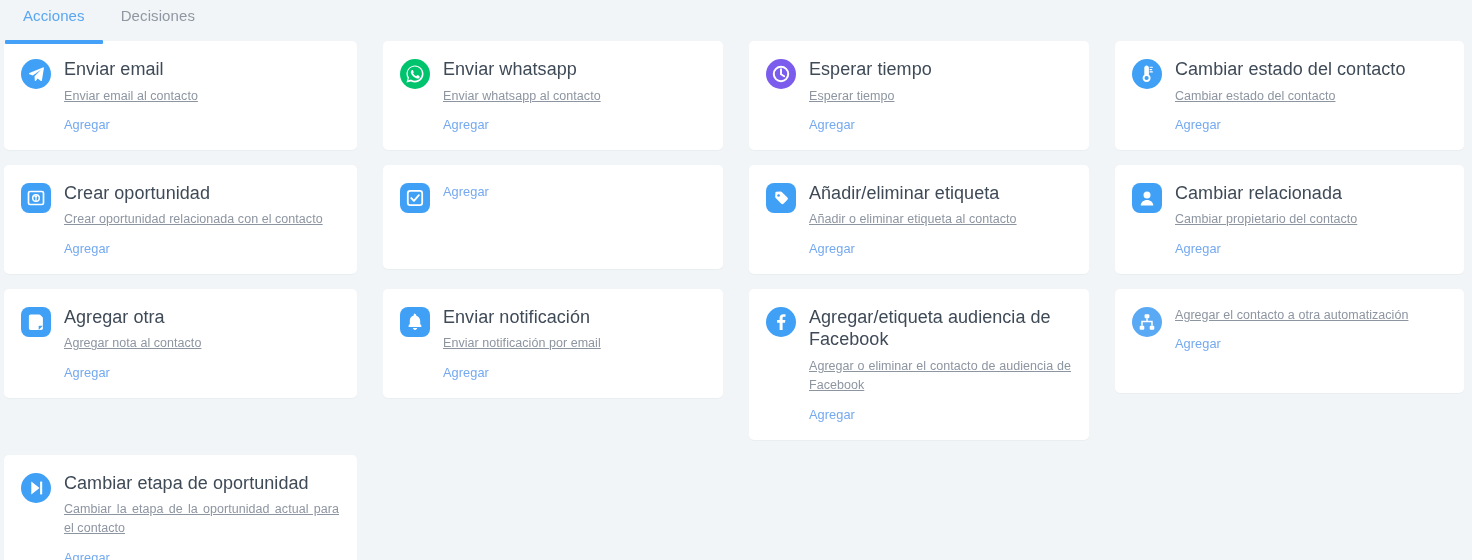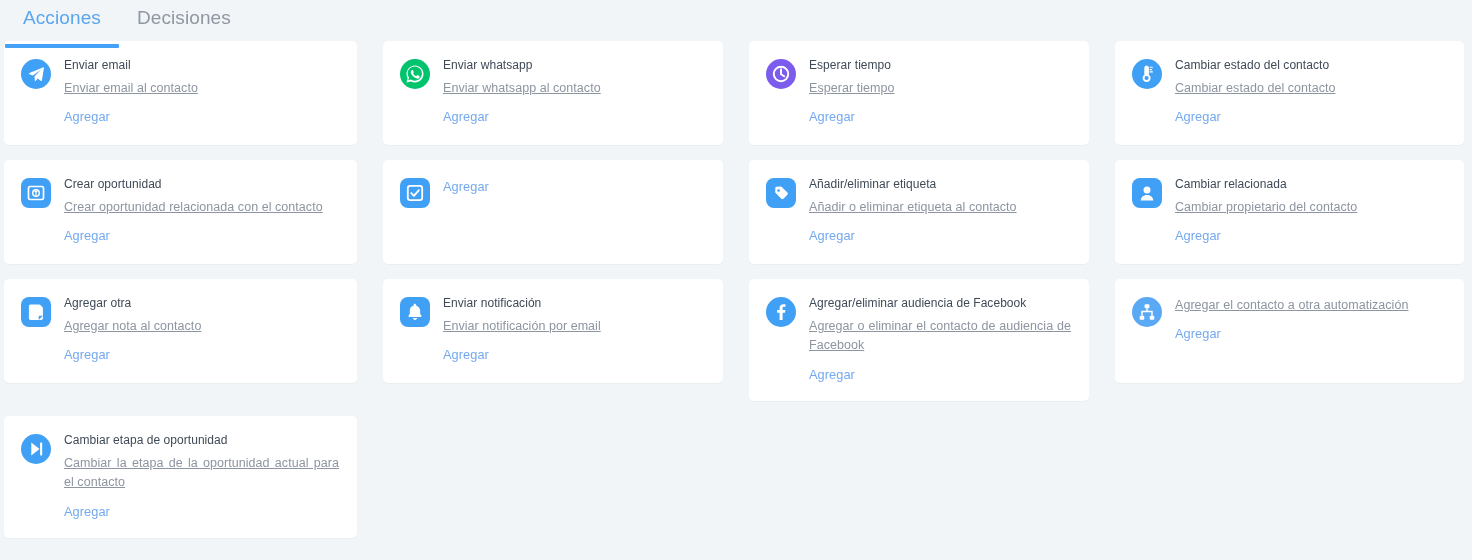--- a/index.html
+++ b/index.html
@@ -18,21 +18,21 @@
   .tabbar {
     position: relative;
     height: 41px;
     display: flex;
     align-items: flex-start;
     padding-left: 5px;
     box-sizing: border-box;
   }
   .tab {
     position: relative;
-    font-size: 19px;
+    font-size: 15px;
     line-height: 1;
     padding: 8px 18px 0 18px;
     color: #8f97a3;
     cursor: pointer;
     letter-spacing: .1px;
     user-select: none;
     text-align: center;
   }
   .tab.active {
     color: #5aa6f0;
@@ -87,21 +87,21 @@
     align-items: center;
     justify-content: center;
   }
   .card-icon svg { display: block; }
 
   .card-body {
     flex: 1 1 auto;
     min-width: 0;
   }
   .card-title {
-    font-size: 12px;
+    font-size: 18px;
     color: #3f4a57;
     line-height: 1.25;
     margin: 0 0 6px 0;
     letter-spacing: .05px;
   }
   .card-desc {
     font-size: 12.5px;
     color: #8d95a1;
     line-height: 1.55;
     margin: 0 0 9px 0;
@@ -254,21 +254,21 @@
       </div>
     </div>
     <div class="cell">
       <div class="card tall">
         <div class="card-icon">
           <svg width="30" height="30" viewBox="0 0 30 30">
             <circle cx="15" cy="15" r="15" fill="#3fa0f5"></circle>
             <path d="M16.6 23V15.8h2.4l.4-2.8h-2.8v-1.8c0-.8.2-1.4 1.4-1.4h1.5V7.3c-.3 0-1.2-.1-2.2-.1-2.2 0-3.7 1.3-3.7 3.8V13h-2.5v2.8h2.5V23z" fill="#fff"></path>
           </svg>
         </div>
-        <div class="card-body"><div class="card-title">Agregar/eliminar audiencia de Facebook</div><div class="card-desc">Agregar o eliminar el contacto de audiencia de Facebook</div><span class="card-action">Agregar</span></div>
+        <div class="card-body"><div class="card-title">Agregar/etiqueta audiencia de Facebook</div><div class="card-desc">Agregar o eliminar el contacto de audiencia de Facebook</div><span class="card-action">Agregar</span></div>
       </div>
     </div>
     <div class="cell">
       <div class="card">
         <div class="card-icon">
           <svg width="30" height="30" viewBox="0 0 30 30">
             <circle cx="15" cy="15" r="15" fill="#5aa9f5"></circle>
             <rect x="12.6" y="7.2" width="4.8" height="4" rx="1" fill="#fff"></rect>
             <rect x="7.7" y="18.8" width="4.6" height="4" rx="1" fill="#fff"></rect>
             <rect x="17.7" y="18.8" width="4.6" height="4" rx="1" fill="#fff"></rect>

